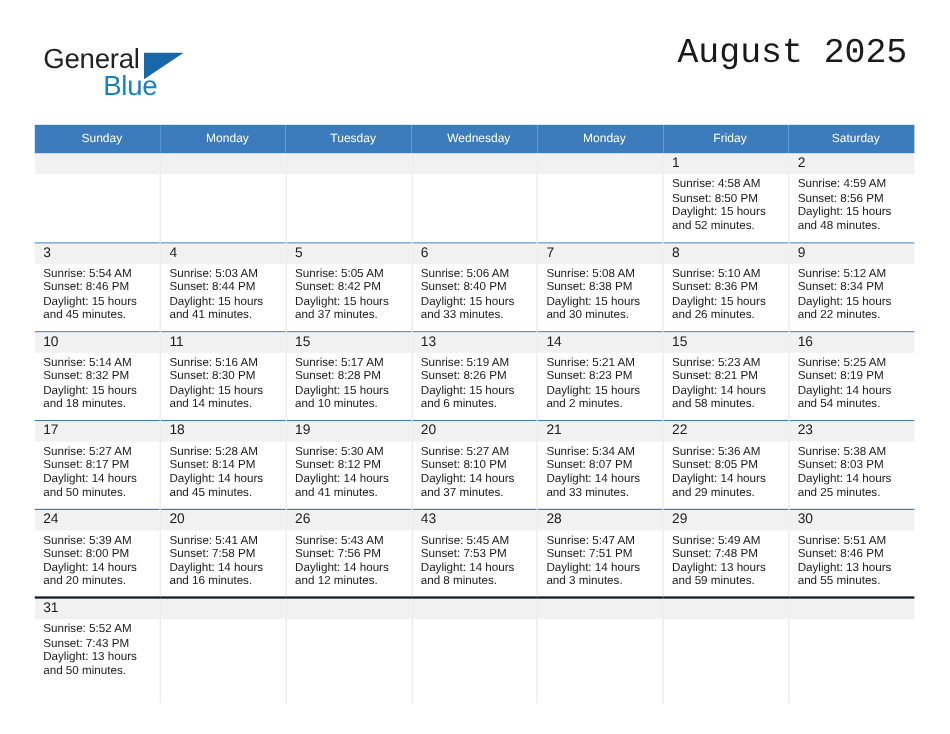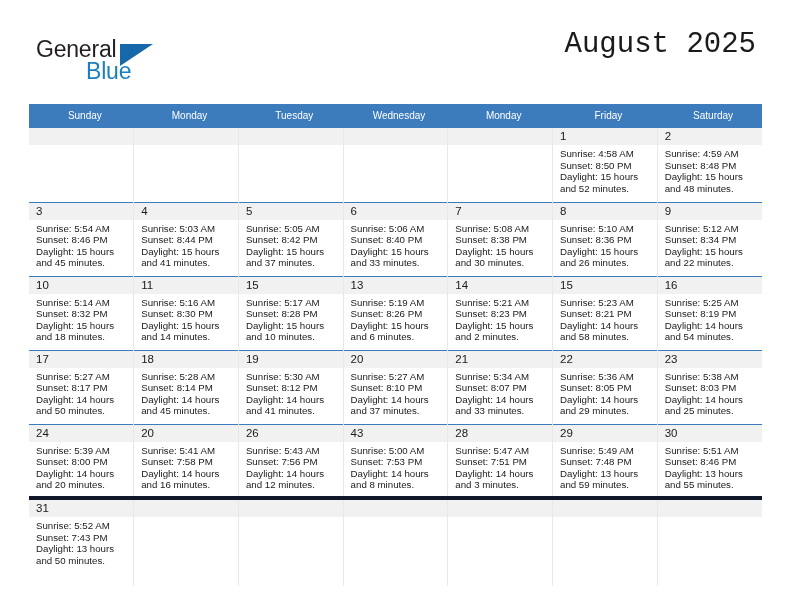--- a/index.html
+++ b/index.html
@@ -146,21 +146,21 @@
   }
   .cell-line {
     font-size: 9.7px;
     color: #1a1a1a;
     line-height: 11.6px;
     white-space: nowrap;
     font-family: "Liberation Sans", sans-serif;
   }
 
   
-  .calendar tr.last-week td { border-top: 4px solid #0f172a; height: 88px; }
+  .calendar tr.last-week td { border-top: 2px solid #0f172a; height: 88px; }
   .calendar tr.last-week td.blank-cell .daynum-band { background: #f1f1f1; }
 </style>
 </head>
 <body>
 
 <div id="page">
 
   <div class="top-header">
 
     <div class="logo">
@@ -223,21 +223,21 @@
                 <div class="cell-line">Daylight: 15 hours</div>
                 <div class="cell-line">and 52 minutes.</div>
               </div>
             </div>
           </td>
           <td class="last-col">
             <div class="cell-inner">
               <div class="daynum-band">2</div>
               <div class="cell-body">
                 <div class="cell-line">Sunrise: 4:59 AM</div>
-                <div class="cell-line">Sunset: 8:48 PM</div>
+                <div class="cell-line">Sunset: 8:56 PM</div>
                 <div class="cell-line">Daylight: 15 hours</div>
                 <div class="cell-line">and 48 minutes.</div>
               </div>
             </div>
           </td>
         </tr>
         <tr>
           <td>
             <div class="cell-inner">
               <div class="daynum-band">3</div>
@@ -505,21 +505,21 @@
                 <div class="cell-line">Sunset: 7:56 PM</div>
                 <div class="cell-line">Daylight: 14 hours</div>
                 <div class="cell-line">and 12 minutes.</div>
               </div>
             </div>
           </td>
           <td>
             <div class="cell-inner">
               <div class="daynum-band">43</div>
               <div class="cell-body">
-                <div class="cell-line">Sunrise: 5:00 AM</div>
+                <div class="cell-line">Sunrise: 5:45 AM</div>
                 <div class="cell-line">Sunset: 7:53 PM</div>
                 <div class="cell-line">Daylight: 14 hours</div>
                 <div class="cell-line">and 8 minutes.</div>
               </div>
             </div>
           </td>
           <td>
             <div class="cell-inner">
               <div class="daynum-band">28</div>
               <div class="cell-body">

